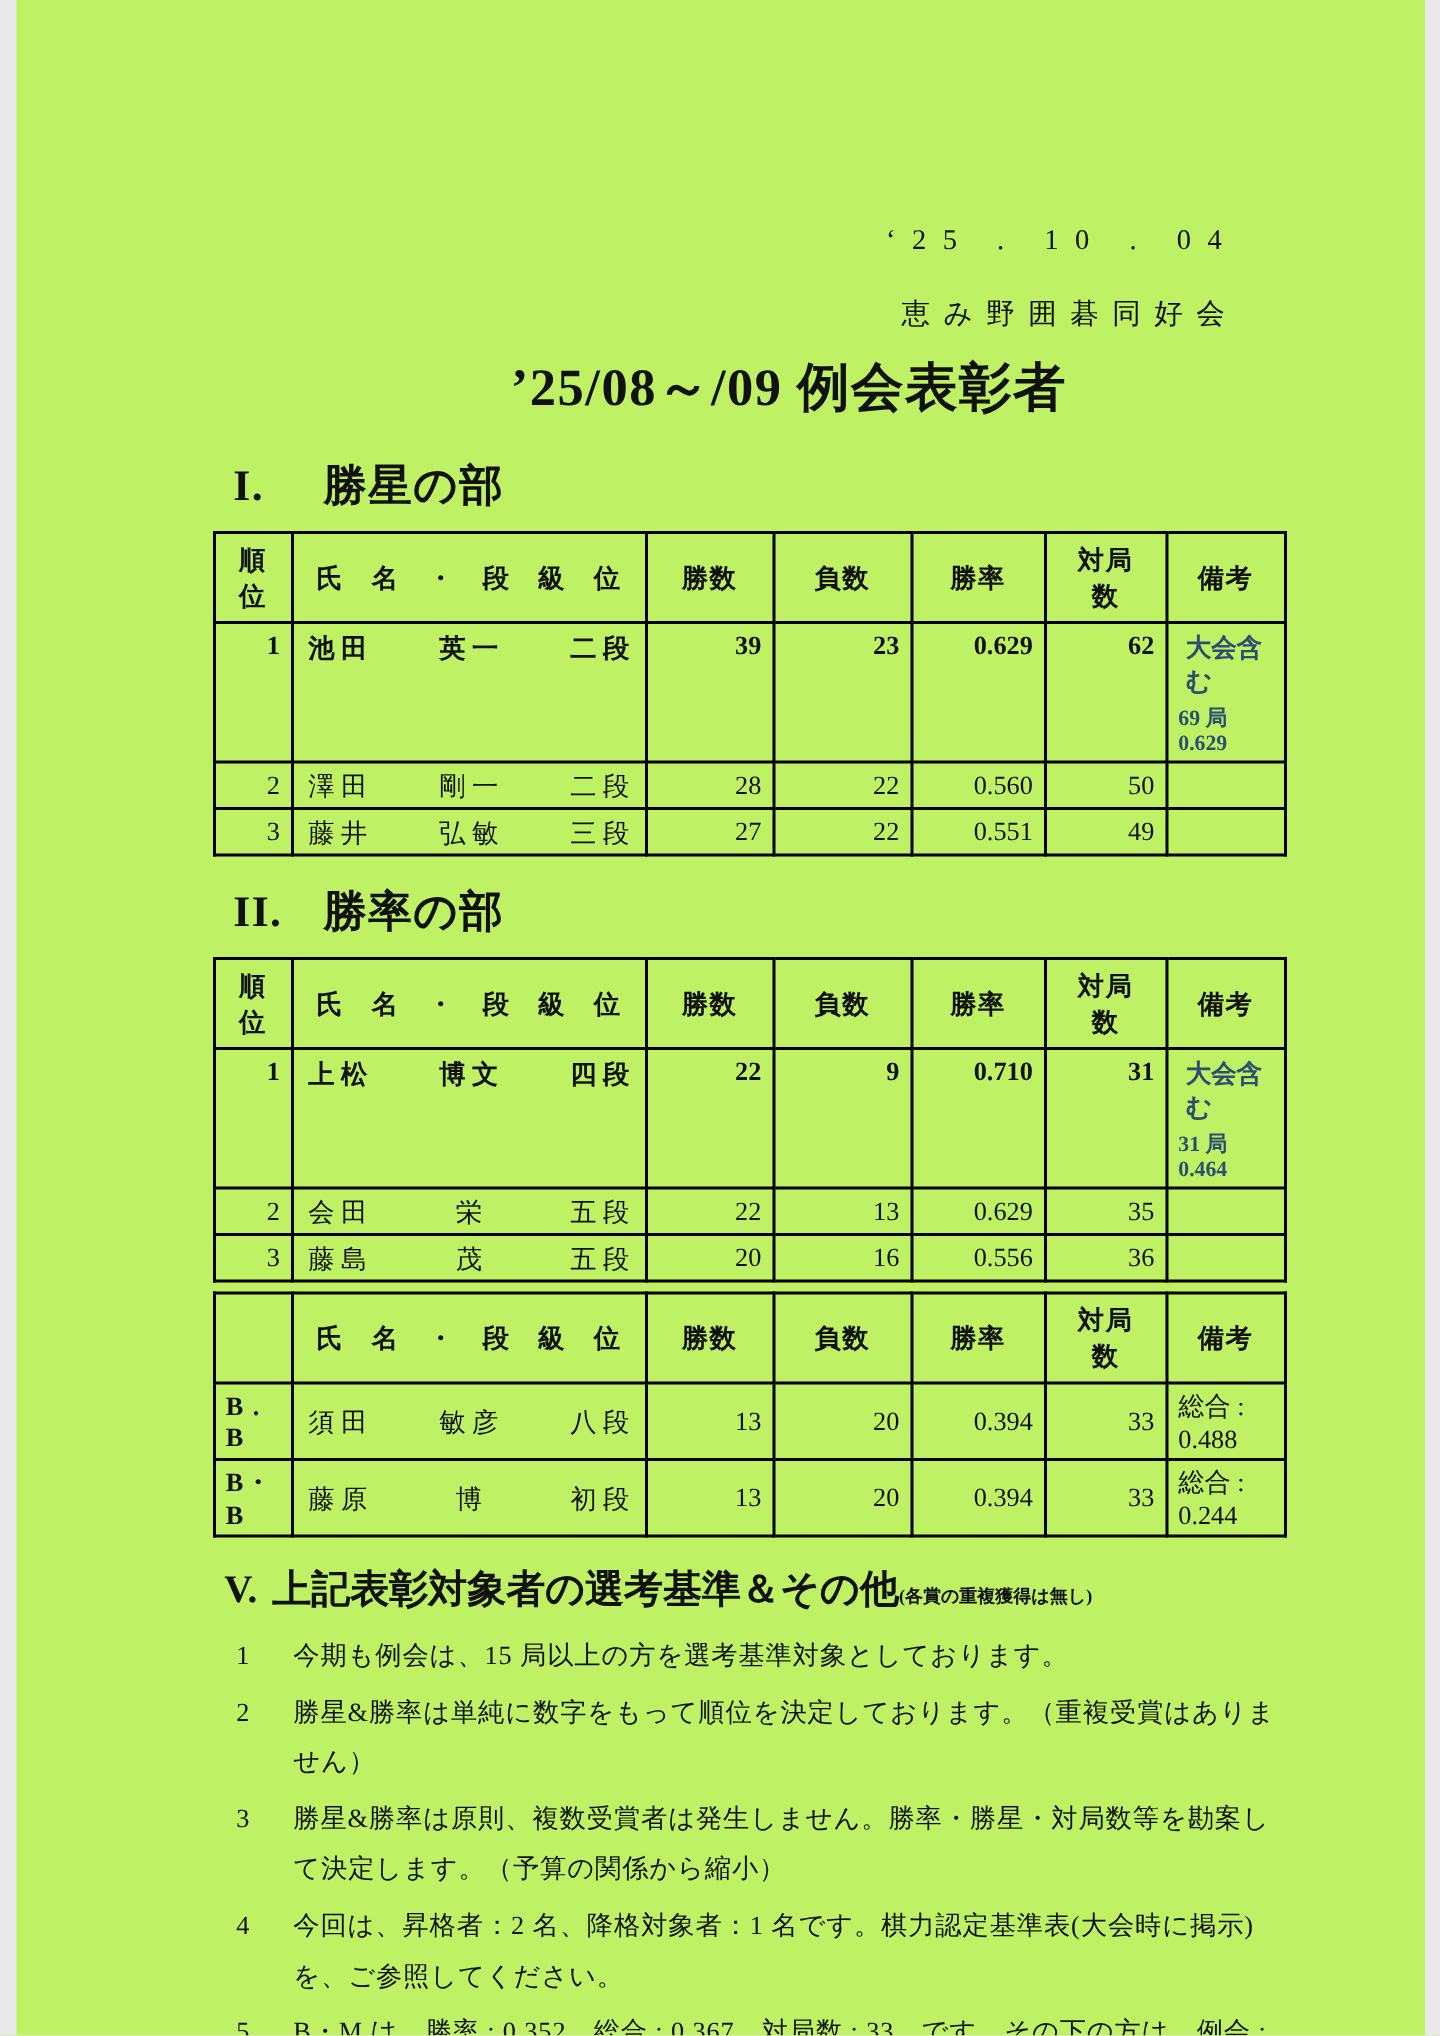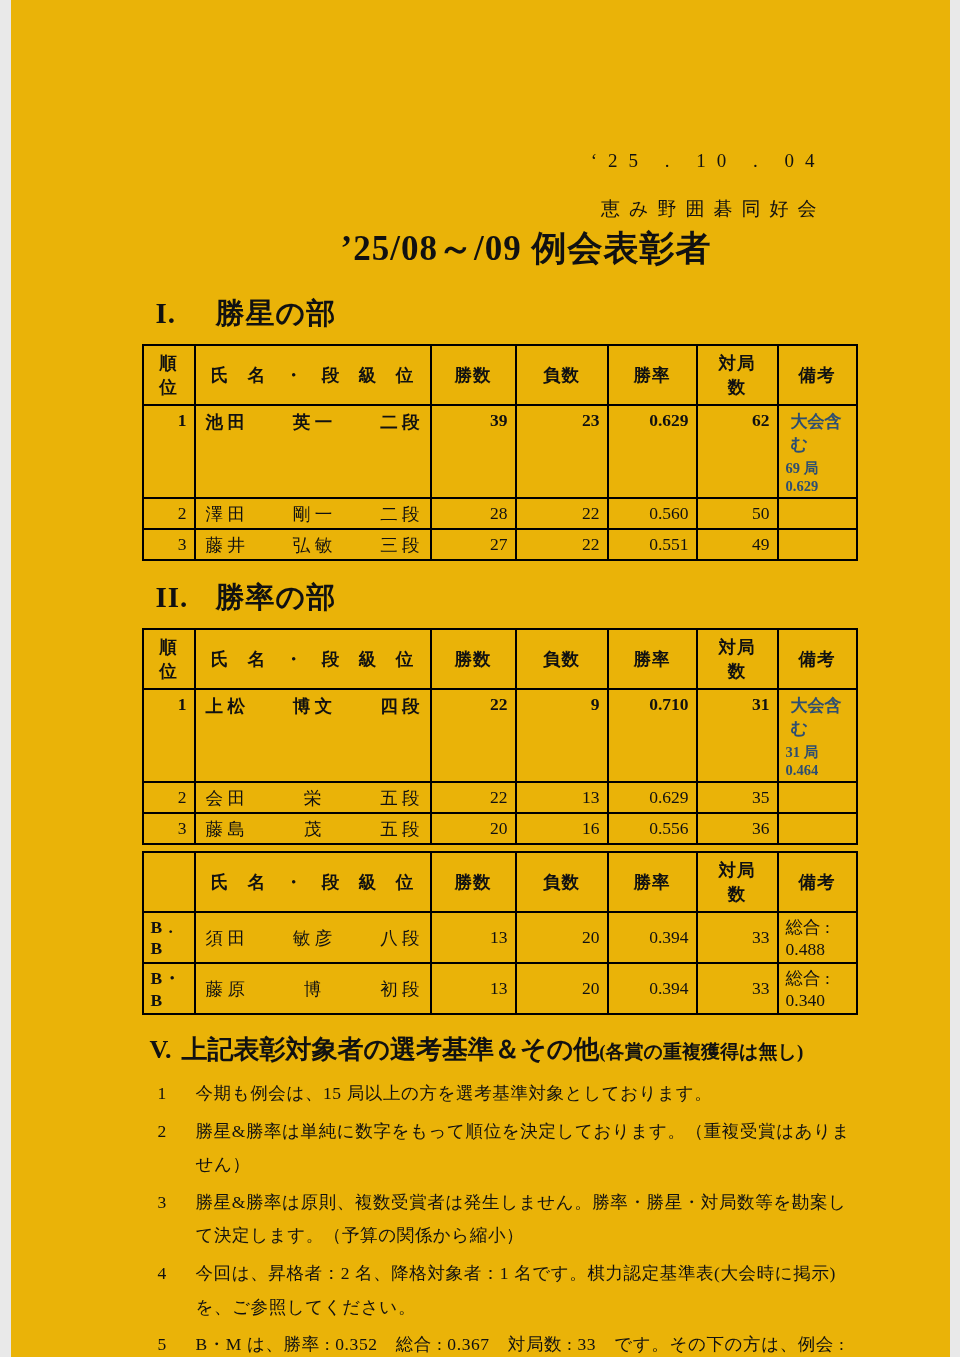--- a/index.html
+++ b/index.html
@@ -1,35 +1,35 @@
 <!DOCTYPE html>
 <html><head>
 <meta charset="utf-8">
 <style>
   * { box-sizing: border-box; }
   html,body { margin:0; padding:0; background:#e9e9e9; }
   .page {
-    width:939px; height:1357px; background:#eab308; position:relative;
+    width:939px; height:1357px; background:#bef264; position:relative;
     font-family:"Liberation Serif","DejaVu Serif",serif; color:#111;
     margin:0 auto; overflow:hidden;
   }
   .content { position:absolute; left:131px; top:150px; width:714px; }
 
   .date-block { text-align:right; padding-right:30px; }
   .doc-date { font-size:19px; letter-spacing:11px; }
   .club-name { font-size:19px; letter-spacing:9px; margin-top:24px; }
 
-  .doc-title { margin-top:3px; font-size:35px; font-weight:bold; text-align:center; padding-left:55px; letter-spacing:1px; }
+  .doc-title { margin-top:13px; font-size:35px; font-weight:bold; text-align:center; padding-left:55px; letter-spacing:1px; }
 
   .sec-head { margin:22px 0 10px 14px; font-size:29px; font-weight:bold; letter-spacing:1px; }
   .sec-head .numeral { display:inline-block; min-width:60px; font-family:"Liberation Serif",serif; }
   .sec-head.tight { margin-top:17px; }
   .sec-head5 { margin:17px 0 10px 8px; font-size:26px; font-weight:bold; }
   .sec-head5 .numeral { margin-right:10px; }
-  .sec-head5 .subtitle { font-size:19px; }
+  .sec-head5 .subtitle { font-size:12px; }
 
   table.tbl { border-collapse:collapse; table-layout:fixed; width:714px; margin-top:6px; }
   .tbl td, .tbl th { border:2px solid #000; font-size:17.5px; overflow:hidden; }
   .tbl th {
     font-family:"Liberation Sans","DejaVu Sans",sans-serif;
     font-weight:700; text-align:center; padding:5px 12px; letter-spacing:1px;
     height:33px;
   }
   .tbl td { padding:2px 7px; height:31px; vertical-align:middle; }
   .tbl tr.tall td { height:57px; vertical-align:top; padding-top:4px; }
@@ -247,21 +247,21 @@
           <div class="name-wrap">
             <span>藤 原</span>
             <span>博</span>
             <span>初 段</span>
           </div>
         </td>
         <td class="num">13</td>
         <td class="num">20</td>
         <td class="num">0.394</td>
         <td class="num">33</td>
-        <td class="small-note">総合 : 0.340</td>
+        <td class="small-note">総合 : 0.244</td>
       </tr>
     </tbody>
       </table>
 
     <div class="sec-head5">
       <span class="numeral">V.</span><span>上記表彰対象者の選考基準＆その他</span><span class="subtitle">(各賞の重複獲得は無し)</span>
     </div>
 
     <div class="notes">
       <div class="note-item">

